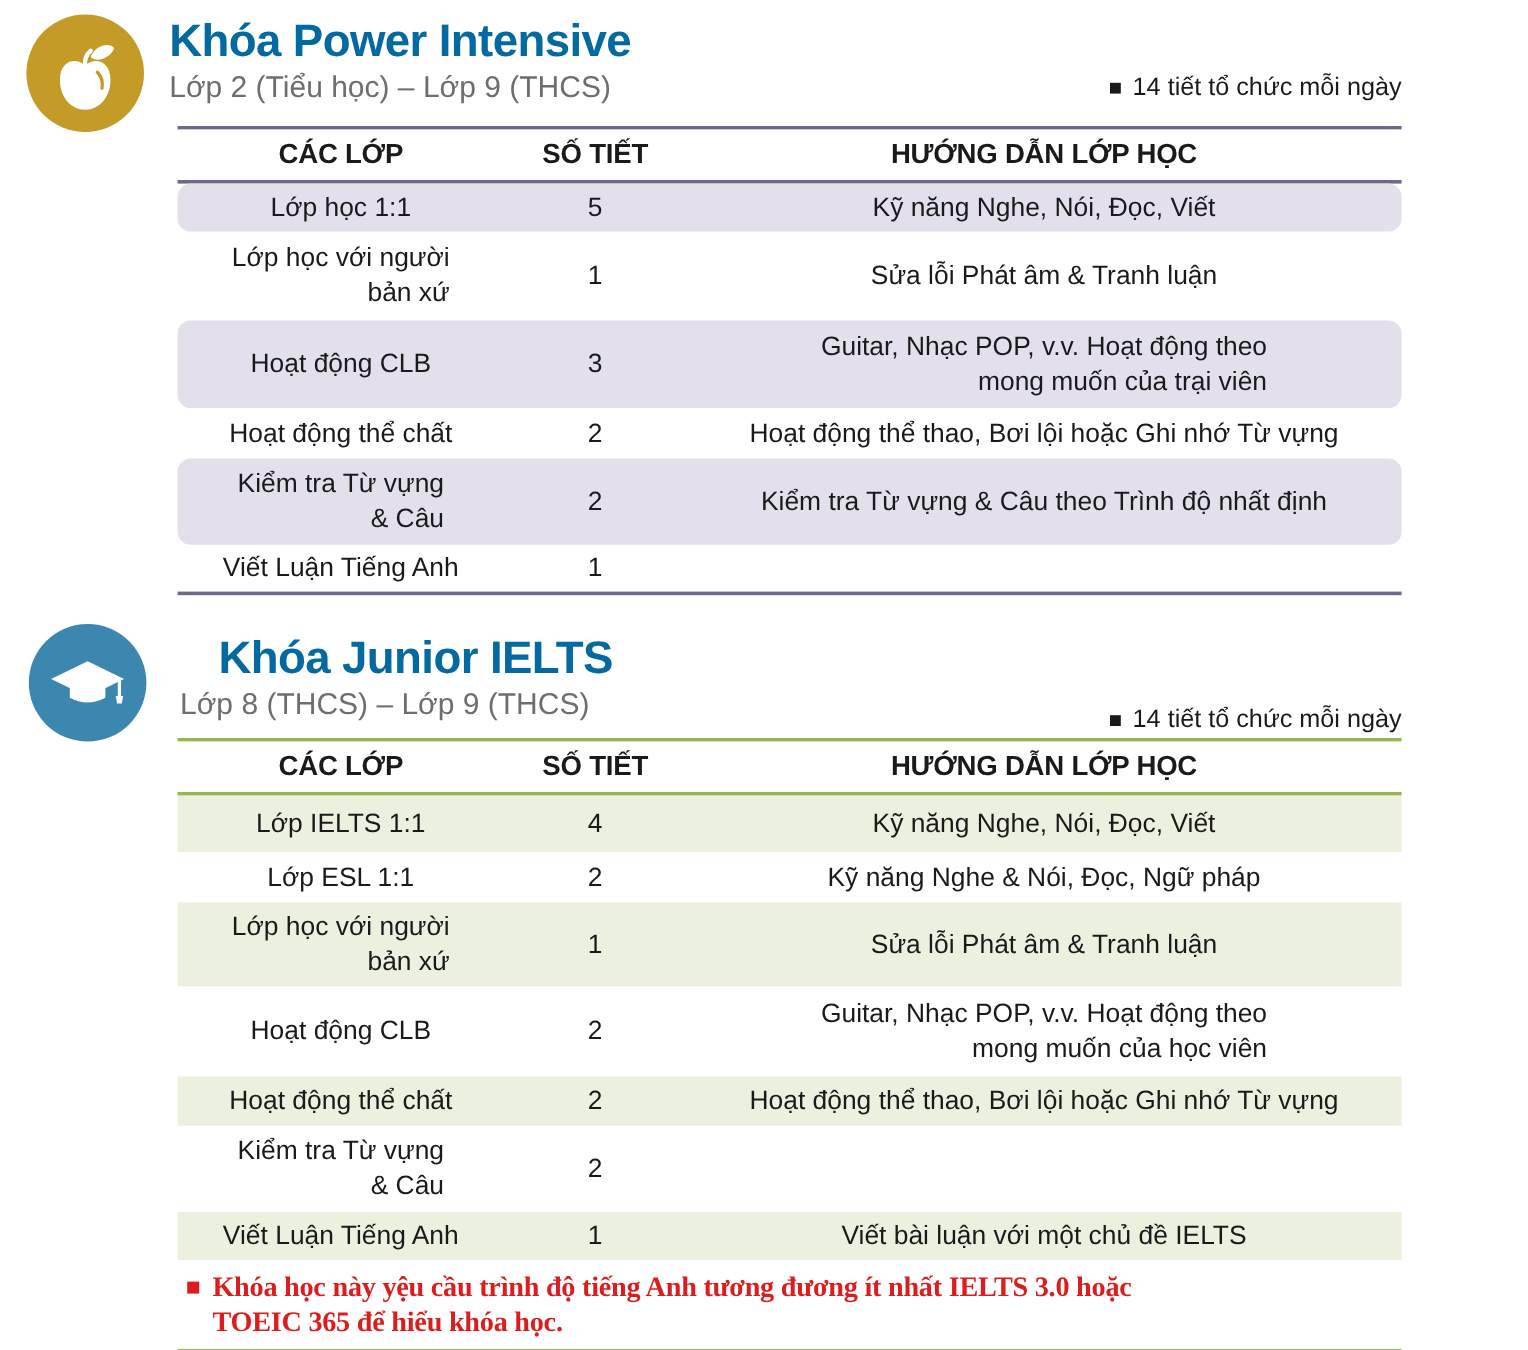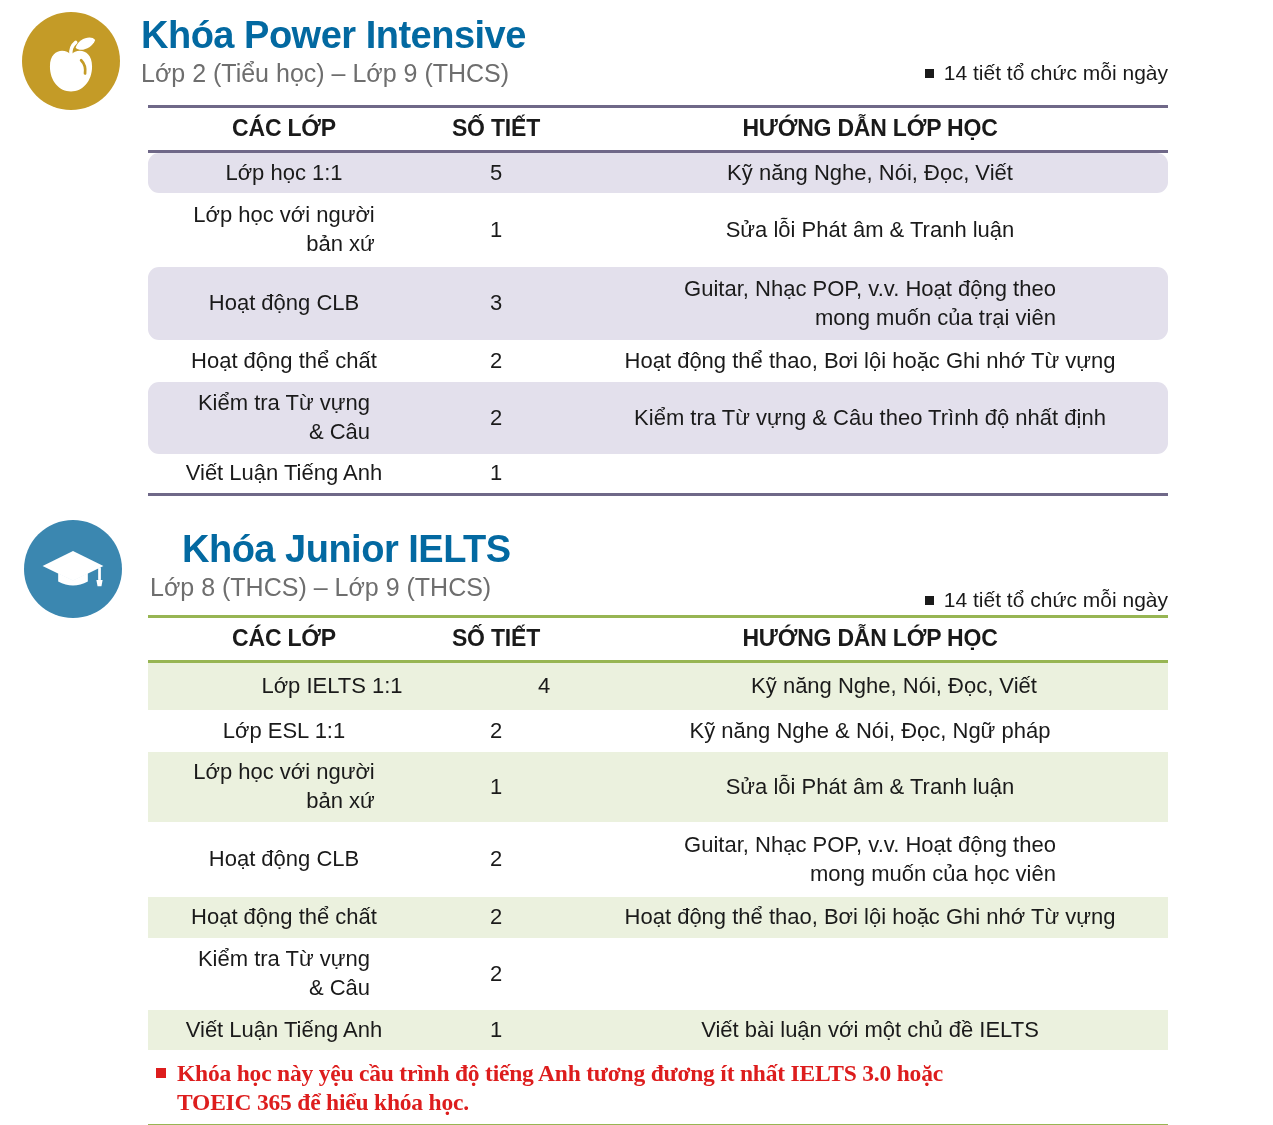--- a/index.html
+++ b/index.html
@@ -74,21 +74,21 @@
     font-size: 22px; line-height: 1.3;
   }
   .c1 { width: 272px; }
   .c2 { width: 152px; }
   .c3 { flex: 1; }
 
   
   #t1-r0 { height: 40px; } #t1-r1 { height: 74px; } #t1-r2 { height: 73px; }
   #t1-r3 { height: 42px; } #t1-r4 { height: 72px; } #t1-r5 { height: 39px; }
   
-  #t2-r0 { height: 47px; padding-left: 48px; } #t2-r1 { height: 42px; } #t2-r2 { height: 70px; }
+  #t2-r0 { height: 47px; } #t2-r1 { height: 42px; } #t2-r2 { height: 70px; }
   #t2-r3 { height: 75px; } #t2-r4 { height: 41px; } #t2-r5 { height: 72px; }
   #t2-r6 { height: 40px; }
 
   
   .footnote {
     display: flex; align-items: flex-start;
     min-height: 64px; padding: 9px 10px 6px 8px;
     background: #FFFFFF;
   }
   .footnote .sq-bullet-red {

